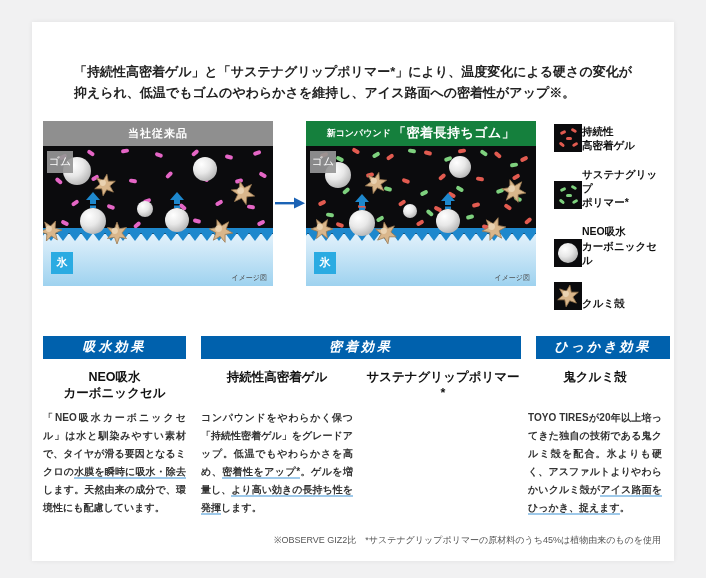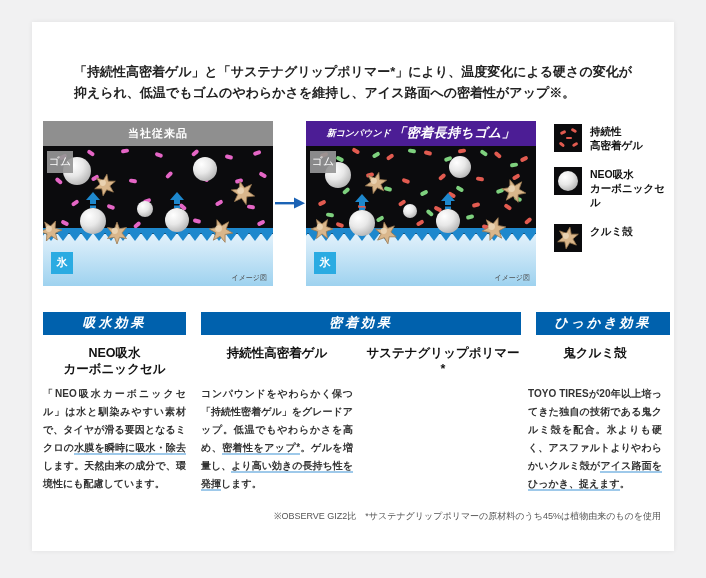--- a/index.html
+++ b/index.html
@@ -11,21 +11,21 @@
   .title { text-align:center; color:#0e63ae; font-size:24px; font-weight:bold; letter-spacing:1px; }
   .intro-wrap { text-align:center; margin-top:14px; }
   .intro { display:inline-block; text-align:left; white-space:pre-line; font-size:13px; line-height:1.6;
            color:#222; font-weight:bold; }
 
   
   .diagram-row { display:flex; align-items:flex-start; margin-top:17px; }
   .panel { width:230px; height:165px; position:relative; background:#0b0b0d; overflow:hidden; flex:none; }
   .panel-header { height:25px; display:flex; align-items:center; justify-content:center; color:#fff; }
   .panel-header.gray { background:#8f8f8f; font-size:11px; font-weight:bold; letter-spacing:1px; }
-  .panel-header.blue { background:#4c1d95;font-style:italic; }
+  .panel-header.blue { background:#15803d; }
   .panel-header.blue .small { font-size:9px; font-weight:bold; margin-right:2px; }
   .panel-header.blue .big { font-size:13px; font-weight:bold; letter-spacing:0.5px; }
   .rubber-tag { position:absolute; left:4px; top:30px; width:26px; height:22px; background:rgba(150,150,150,0.92);
                 color:#fff; font-size:11px; font-weight:normal; display:flex; align-items:center; justify-content:center; z-index:6; }
   .ice { position:absolute; left:0; right:0; bottom:0; height:52px;
          background:linear-gradient(#e2f1fb, #9ed2ef); z-index:1; }
   .ice-edge { position:absolute; left:0; bottom:44px; z-index:2; display:block; }
   .ice-tag { position:absolute; left:8px; bottom:12px; width:22px; height:22px; background:#2aabe2; color:#fff;
              font-size:11px; font-weight:bold; display:flex; align-items:center; justify-content:center; z-index:6; }
   .caption { position:absolute; right:6px; bottom:3px; font-size:7px; color:#4a4a4a; z-index:6; }
@@ -33,21 +33,21 @@
   .dash { position:absolute; width:8px; height:3.5px; border-radius:2px; z-index:2; }
   .sphere { position:absolute; border-radius:50%; z-index:3;
             background:radial-gradient(circle at 35% 30%, #ffffff 0%, #e8e8e8 40%, #b9b9b9 75%, #8f8f8f 100%); }
   .star { position:absolute; z-index:4; }
   .bump-arrow { position:absolute; z-index:4; }
 
   .arrow-zone { width:33px; flex:none; display:flex; align-items:center; justify-content:center; height:165px; }
 
   
   .legend { flex:none; margin-left:18px; width:112px; display:flex; flex-direction:column; gap:15px; padding-top:3px; }
-  .legend-item { display:flex; align-items:flex-start; gap:8px; }
+  .legend-item { display:flex; align-items:flex-end; }
   .legend-swatch { width:28px; height:28px; background:#0b0b0d; position:relative; flex:none; overflow:hidden; }
   .legend-label { font-size:10.5px; font-weight:bold; color:#111; line-height:1.35; white-space:pre-line; }
 
   
   .effects { margin-top:26px; }
   .banner-row { display:flex; gap:15px; }
   .banner { height:23px; background:#0061ad; color:#fff; font-size:13px; font-weight:bold; font-style:italic;
             letter-spacing:3px; display:flex; align-items:center; justify-content:center; flex:none; }
   .banner.b1 { width:143px; } .banner.b2 { width:320px; } .banner.b3 { width:134px; }
   .cols-row { display:flex; margin-top:10px; }
@@ -244,20 +244,31 @@
             <span class="dash" style="left: 6px; top: 7px; background: rgb(226, 91, 80); transform: rotate(-25deg); width: 6px; height: 2.6px;"></span>
             <span class="dash" style="left: 17px; top: 5px; background: rgb(226, 91, 80); transform: rotate(30deg); width: 6px; height: 2.6px;"></span>
             <span class="dash" style="left: 12px; top: 13px; background: rgb(226, 91, 80); transform: rotate(0deg); width: 6px; height: 2.6px;"></span>
             <span class="dash" style="left: 5px; top: 19px; background: rgb(226, 91, 80); transform: rotate(40deg); width: 6px; height: 2.6px;"></span>
             <span class="dash" style="left: 18px; top: 19px; background: rgb(226, 91, 80); transform: rotate(-30deg); width: 6px; height: 2.6px;"></span>
           </div>
         <div class="legend-label">持続性
 高密着ゲル</div>
       </div>
       <div class="legend-item">
+        <div class="legend-swatch" id="sw-green">
+            <span class="dash" style="left: 6px; top: 7px; background: rgb(126, 209, 126); transform: rotate(-25deg); width: 6px; height: 2.6px;"></span>
+            <span class="dash" style="left: 17px; top: 5px; background: rgb(126, 209, 126); transform: rotate(30deg); width: 6px; height: 2.6px;"></span>
+            <span class="dash" style="left: 12px; top: 13px; background: rgb(126, 209, 126); transform: rotate(0deg); width: 6px; height: 2.6px;"></span>
+            <span class="dash" style="left: 5px; top: 19px; background: rgb(126, 209, 126); transform: rotate(40deg); width: 6px; height: 2.6px;"></span>
+            <span class="dash" style="left: 18px; top: 19px; background: rgb(126, 209, 126); transform: rotate(-30deg); width: 6px; height: 2.6px;"></span>
+          </div>
+        <div class="legend-label">サステナグリップ
+ポリマー*</div>
+      </div>
+      <div class="legend-item">
         <div class="legend-swatch" id="sw-cell">
             <span class="sphere" style="left: 4px; top: 4px; width: 20px; height: 20px;"></span>
           </div>
         <div class="legend-label">NEO吸水
 カーボニックセル</div>
       </div>
       <div class="legend-item">
         <div class="legend-swatch" id="sw-walnut">
             <span class="star" style="left: 3px; top: 3px;"><svg width="22" height="22" viewBox="0 0 22 22">
                 <polygon points="12.9,0.2 14.2,7.2 21.3,7.2 15.9,11.9 19.4,18.1 12.7,15.7 9.1,21.8 7.8,14.8 0.7,14.8 6.1,10.1 2.6,3.9 9.3,6.3" fill="#d9b68b" stroke="#9c7a50" stroke-width="0.8"></polygon>

